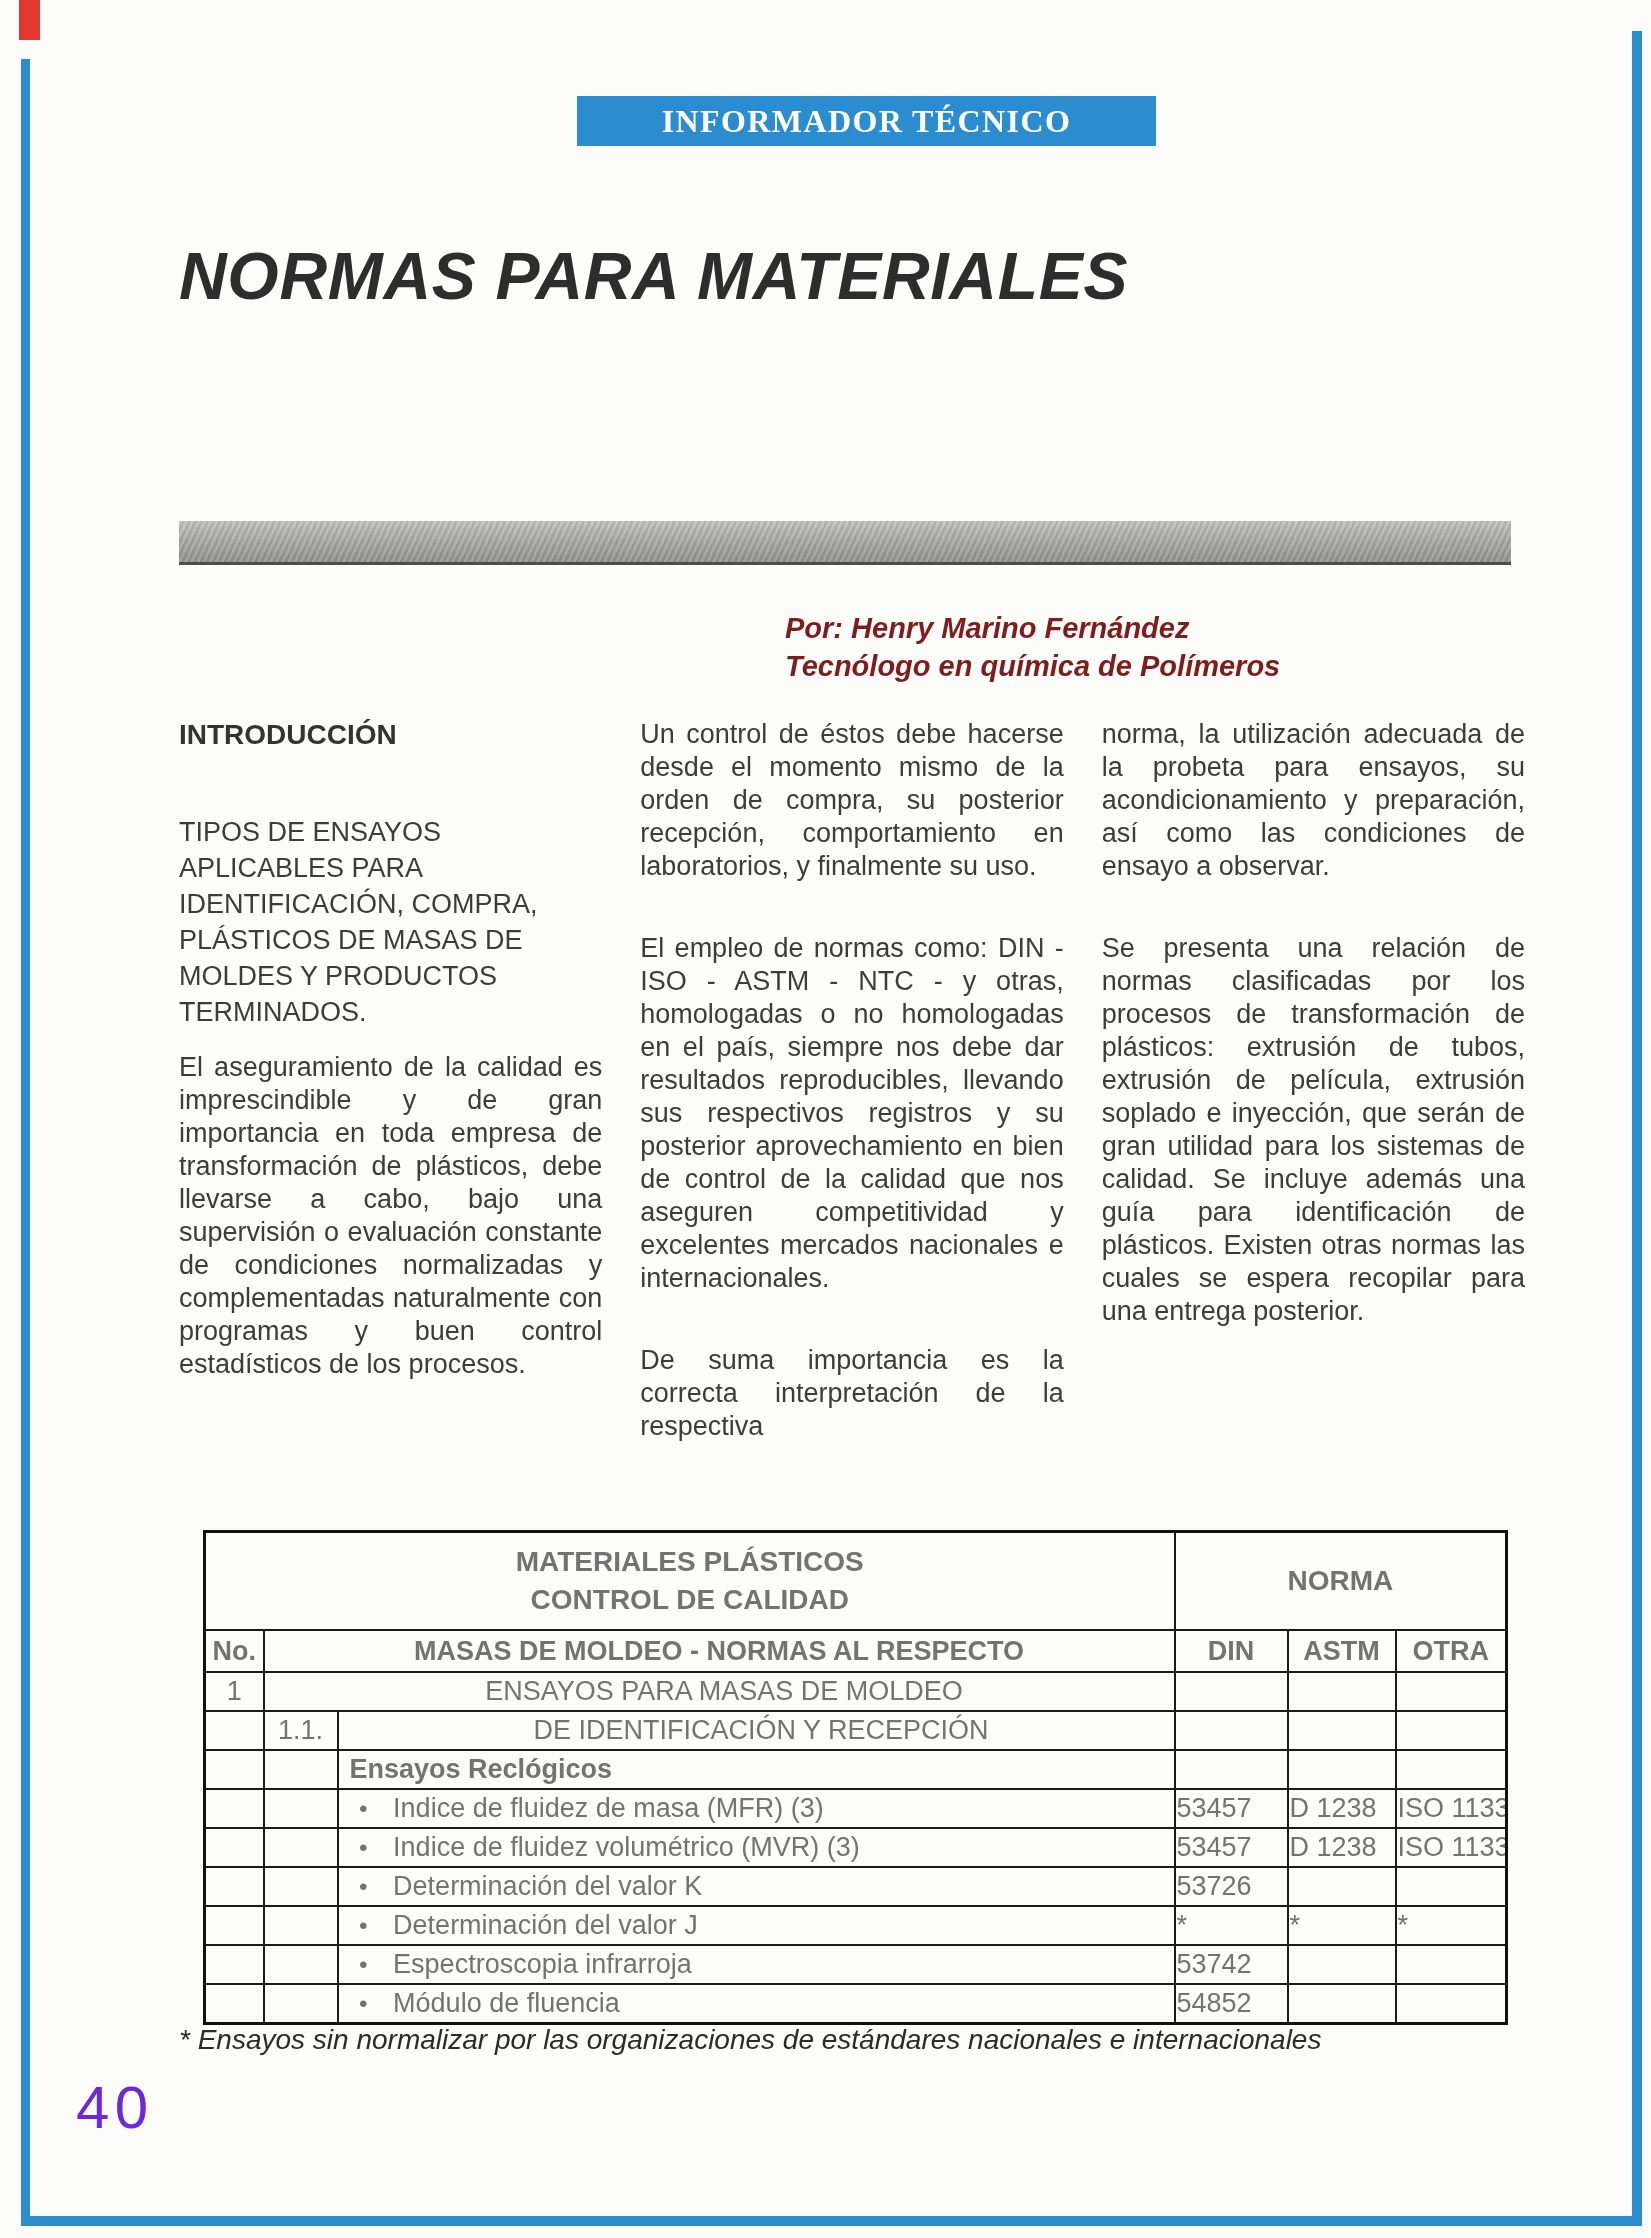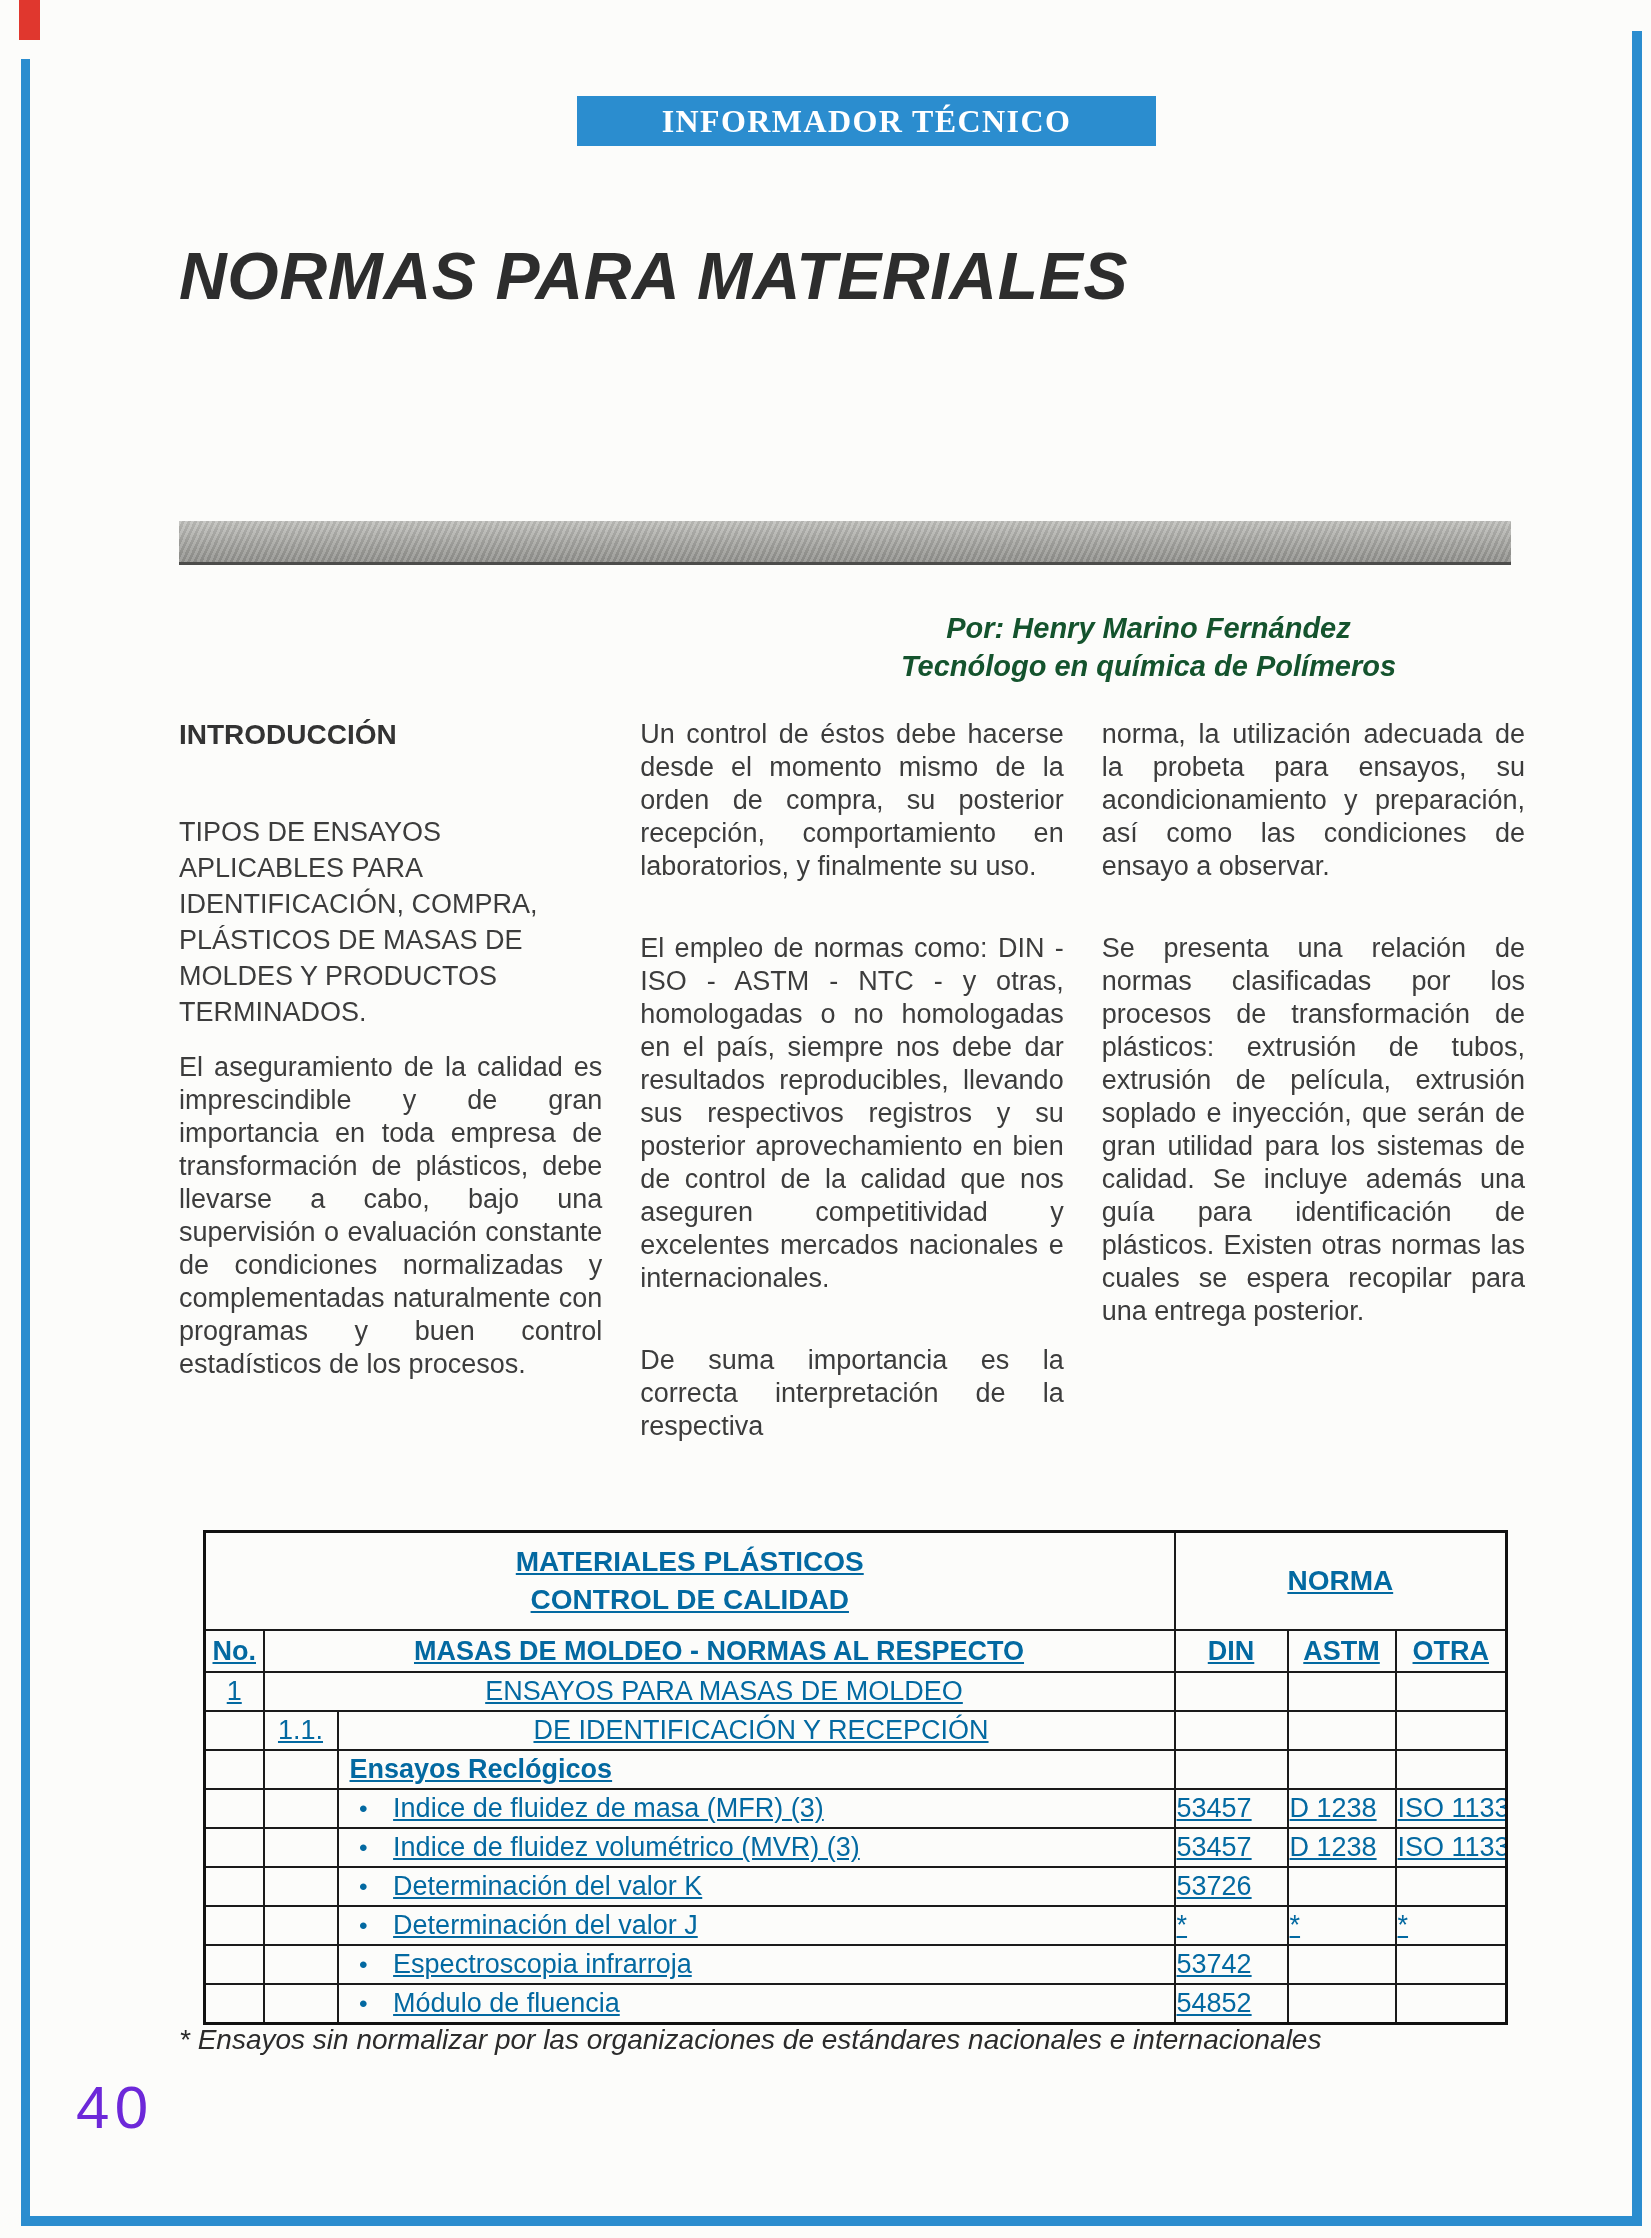--- a/index.html
+++ b/index.html
@@ -39,40 +39,40 @@
     position:absolute;left:179px;top:521px;width:1332px;height:41px;
     background:
       repeating-linear-gradient(115deg, rgba(255,255,255,0.10) 0 2.7px, rgba(0,0,0,0.07) 2.7px 5.5px),
       linear-gradient(180deg,#c2c2be 0%,#a6a6a2 55%,#93938f 100%);
     border-bottom:3.4px solid #4c4c4a;
   }
 
   
   .byline{
     position:absolute;left:785px;top:609px;width:727px;
-    text-align:center;font-weight:bold;font-style:italic;
-    font-size:29px;line-height:38px;color:#14532d;
+    text-align:left;font-weight:bold;font-style:italic;
+    font-size:29px;line-height:38px;color:#7f1d1d;
   }
 
   
   .columns{
     position:absolute;left:179px;top:718px;width:1346px;
     display:grid;grid-template-columns:1fr 1fr 1fr;column-gap:38px;
     font-size:27px;line-height:33px;color:#3c3c3c;
   }
   .col-heading{font-weight:bold;font-size:28px;color:#333333;margin:0 0 63px 0;}
   .subheading{font-size:27px;line-height:36px;margin:0 0 20.5px 0;}
   .para{text-align:justify;margin:0 0 49px 0;}
   .para:last-child{margin-bottom:0;}
 
   
   .table-wrap{position:absolute;left:203px;top:1530px;width:1302px;}
   table.norms{
     border-collapse:collapse;table-layout:fixed;width:1302px;
-    border:3.4px solid #111111;color:#0369a1;font-size:27px;text-decoration:underline;
+    border:3.4px solid #111111;color:#737373;font-size:27px;
   }
   table.norms td, table.norms th{
     border:2px solid #1a1a1a;vertical-align:middle;
     overflow:hidden;white-space:nowrap;
   }
   th.group{height:94px;font-size:28px;font-weight:bold;text-align:center;line-height:38px;}
   tr.hdr2 th{height:38px;font-size:27px;font-weight:bold;text-align:center;}
   tr.row td{height:35px;}
   td.c-no{text-align:center;font-size:27px;}
   td.c-sub{text-align:center;font-size:27px;}

